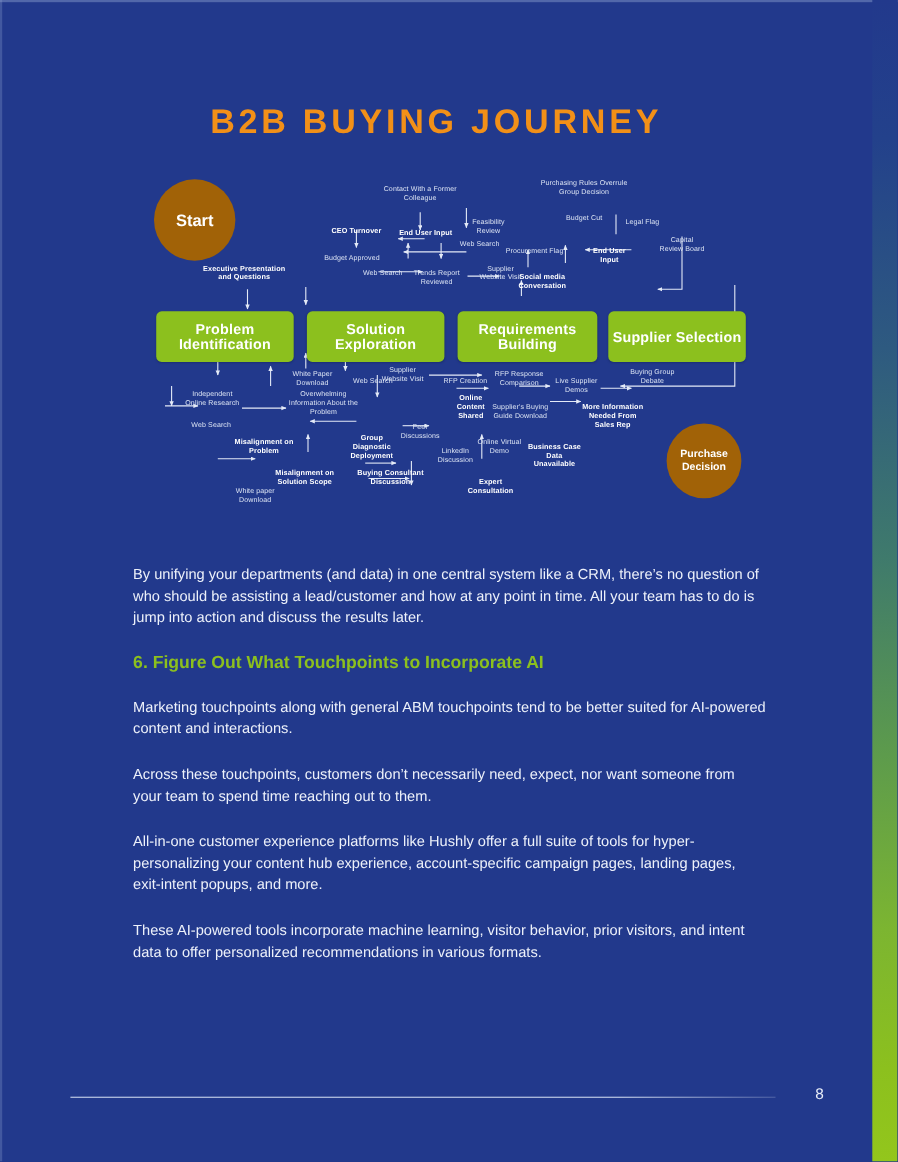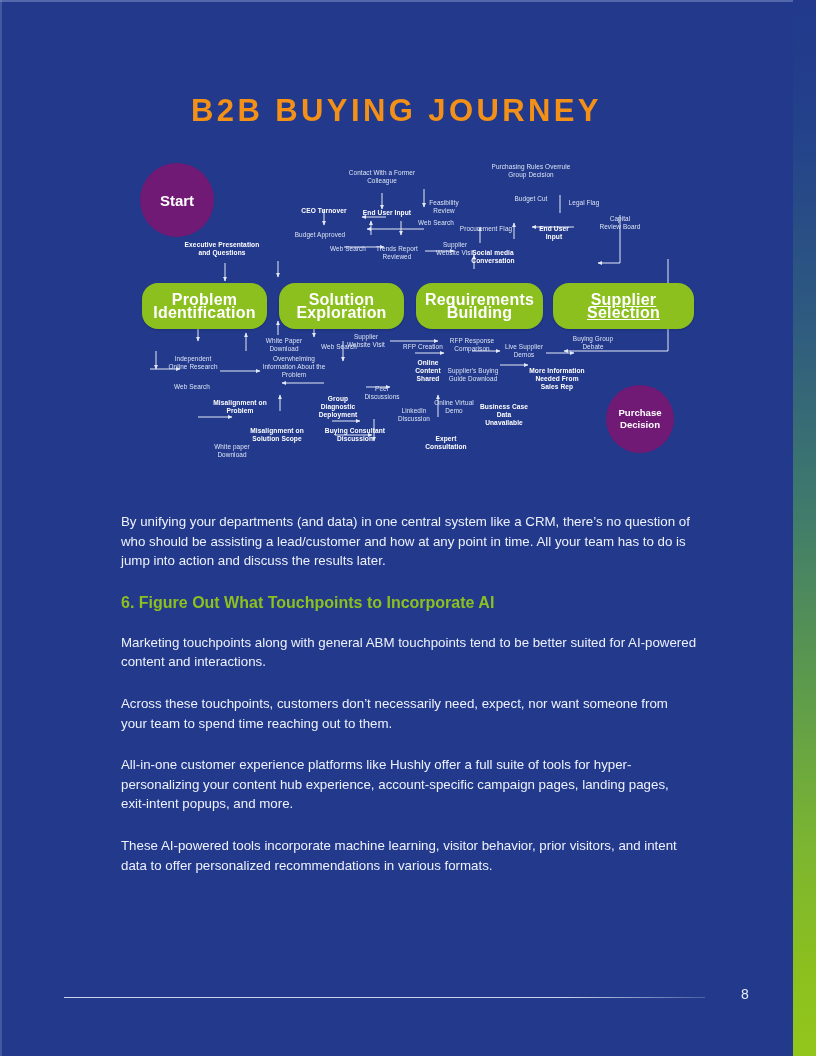--- a/index.html
+++ b/index.html
@@ -20,28 +20,28 @@
   .title{
     position:absolute;left:0;top:93px;width:793px;text-align:center;
     color:#F29018;font-size:31px;font-weight:bold;letter-spacing:3.4px;
   }
 
   
   .diagram{position:absolute;left:128px;top:155px;width:560px;height:330px;}
   .nd{position:absolute;color:#DCE4F4;font-size:6.4px;line-height:8px;text-align:center;letter-spacing:.1px;}
   .nd.b{color:#FFFFFF;font-weight:bold;font-size:6.6px;}
   .circ{
-    position:absolute;border-radius:50%;background:#701a75;
+    position:absolute;border-radius:50%;background:#a16207;
     display:flex;align-items:center;justify-content:center;text-align:center;
     color:#fff;font-weight:bold;
   }
   .stage{
-    position:absolute;background:#8CC01E;border-radius:16px;
-    display:flex;align-items:center;justify-content:flex-end;text-align:center;
-    color:#fff;font-weight:bold;font-size:16px;line-height:13px;letter-spacing:.2px;
+    position:absolute;background:#8CC01E;border-radius:5px;
+    display:flex;align-items:center;justify-content:center;text-align:center;
+    color:#fff;font-weight:bold;font-size:13px;line-height:13px;letter-spacing:.2px;
     box-shadow:0 1px 2px rgba(0,0,0,.18);
   }
   .arrows{position:absolute;left:0;top:0;width:560px;height:330px;}
 
   
   .content{position:absolute;left:121px;top:512px;width:576px;}
   p.para{
     margin:0 0 22px 0;color:#EDF1FA;font-size:13.3px;line-height:19.6px;
   }
   h2.sec{
@@ -128,21 +128,21 @@
 
     <div class="stage" style="left:14px;top:128px;width:125px;height:46px;">
       <span>Problem Identification</span>
     </div>
     <div class="stage" style="left:151px;top:128px;width:125px;height:46px;">
       <span>Solution Exploration</span>
     </div>
     <div class="stage" style="left:288px;top:128px;width:127px;height:46px;">
       <span>Requirements Building</span>
     </div>
-    <div class="stage" style="left:425px;top:128px;width:141px;height:46px;text-decoration:underline;">
+    <div class="stage" style="left:425px;top:128px;width:125px;height:46px;">
       <span>Supplier Selection</span>
     </div>
 
     <div class="nd" style="left:218px;top:14px;width:72px;">Contact With a Former Colleague</div>
     <div class="nd" style="left:360px;top:8px;width:86px;">Purchasing Rules Overrule Group Decision</div>
     <div class="nd b" style="left:168px;top:52px;width:56px;">CEO Turnover</div>
     <div class="nd b" style="left:234px;top:54px;width:50px;">End User Input</div>
     <div class="nd" style="left:292px;top:44px;width:48px;">Feasibility Review</div>
     <div class="nd" style="left:382px;top:40px;width:42px;">Budget Cut</div>
     <div class="nd" style="left:432px;top:44px;width:48px;">Legal Flag</div>

